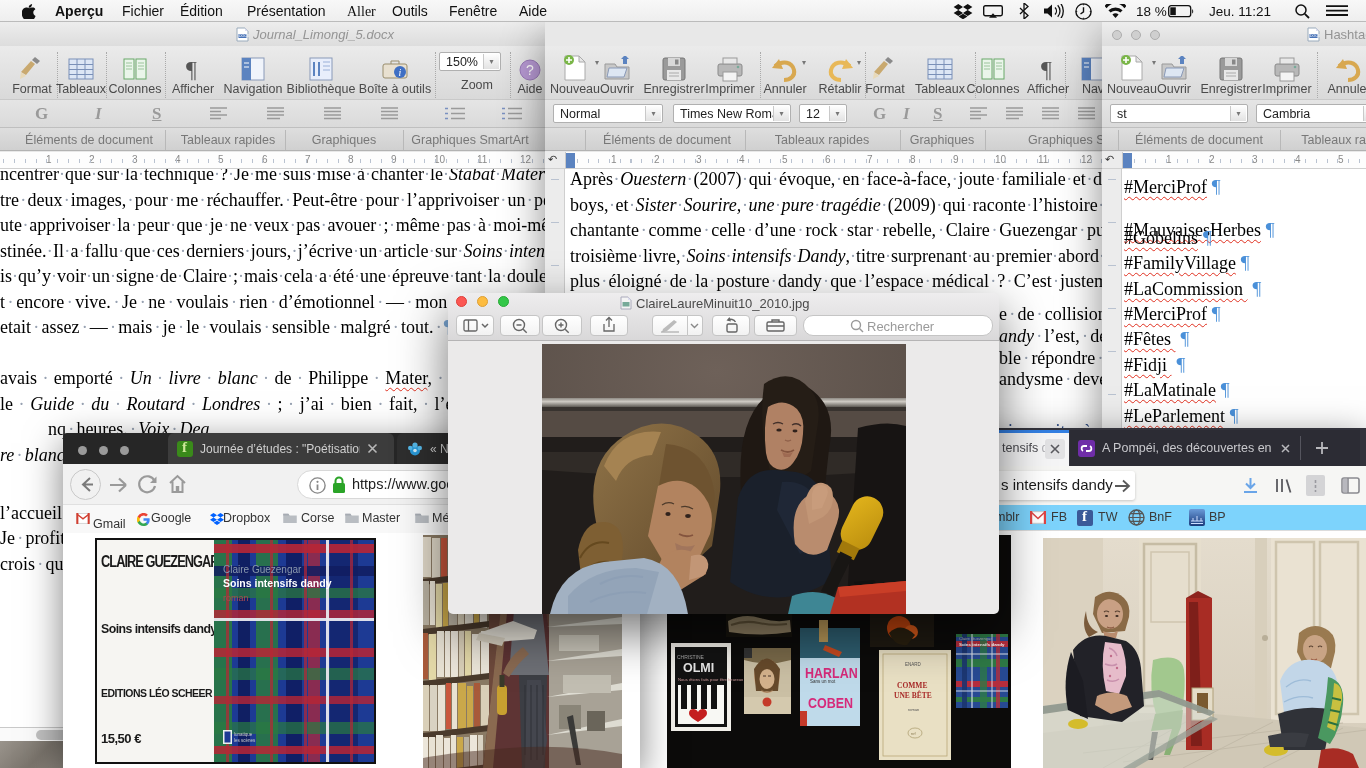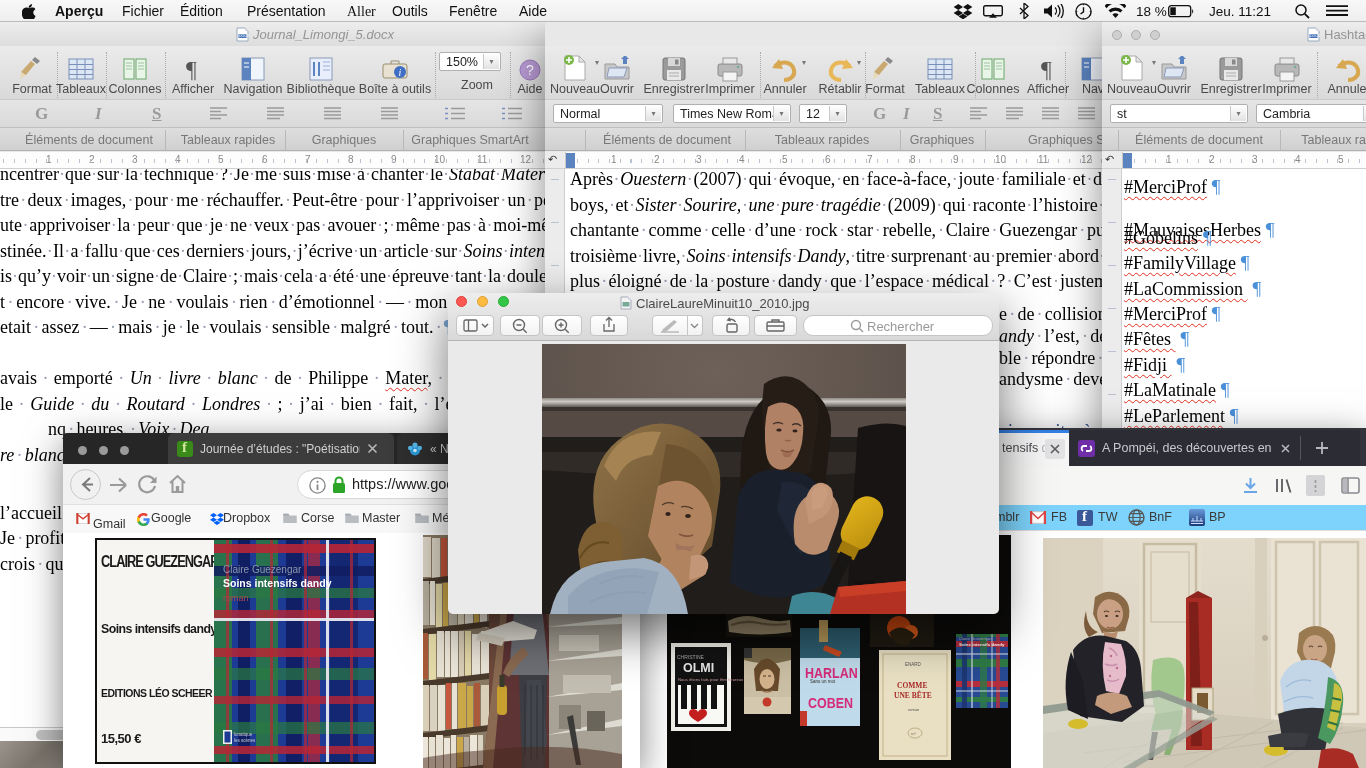--- a/index.html
+++ b/index.html
@@ -457,20 +457,26 @@
           <svg class="abs" style="left:207px;top:10px;" width="17" height="17" viewBox="0 0 17 17">
             <path stroke="#b8b8bc" stroke-width="1.5" d="M5 5l7 7M12 5l-7 7"></path>
           </svg>
           <div class="abs" style="left:230px;top:6px;width:1px;height:24px;background:#55555e;"></div>
           <svg class="abs" style="left:243px;top:9px;" width="18" height="18" viewBox="0 0 18 18">
             <path stroke="#b8b8bc" stroke-width="1.8" d="M9 3v12M3 9h12"></path>
           </svg>
         </div>
 </div>
 <div class="abs" style="left:0;top:38px;width:726px;height:39px;background:#f6f6f4;">
+<div class="abs" style="left:300px;top:5px;width:195px;height:29px;background:#fff;border-radius:3px;box-shadow:0 1px 3px rgba(0,0,0,.2);">
+          <span class="abs" style="left:61px;top:5px;font-size:15px;color:#1a1a1a;white-space:nowrap;">s intensifs dandy</span>
+          <svg class="abs" style="left:172px;top:5px;" width="20" height="20" viewBox="0 0 20 20">
+            <path fill="none" stroke="#5a5a5a" stroke-width="1.8" d="M3 10h13M11 4.5L17 10l-6 5.5"></path>
+          </svg>
+        </div>
 <svg class="abs" style="left:600px;top:9px;" width="21" height="21" viewBox="0 0 21 21">
           <path fill="none" stroke="#6aa5e8" stroke-width="2" d="M10.5 3v9M6 8.5l4.5 4.5L15 8.5"></path>
           <path stroke="#6aa5e8" stroke-width="2" d="M4 17h13"></path>
         </svg>
 <svg class="abs" style="left:633px;top:9px;" width="21" height="21" viewBox="0 0 21 21">
           <path stroke="#5a5a5f" stroke-width="1.8" d="M4 4v13M9 4v13M13.5 4.5l4 13"></path>
         </svg>
 <div class="abs" style="left:666px;top:9px;width:19px;height:21px;background:#d4d4d6;border-radius:2px;"><svg width="19" height="21" viewBox="0 0 19 21">
             <path stroke="#9a9aa0" stroke-width="1.6" d="M9.5 5v3M9.5 10v3M9.5 15v2"></path>
           </svg></div>

